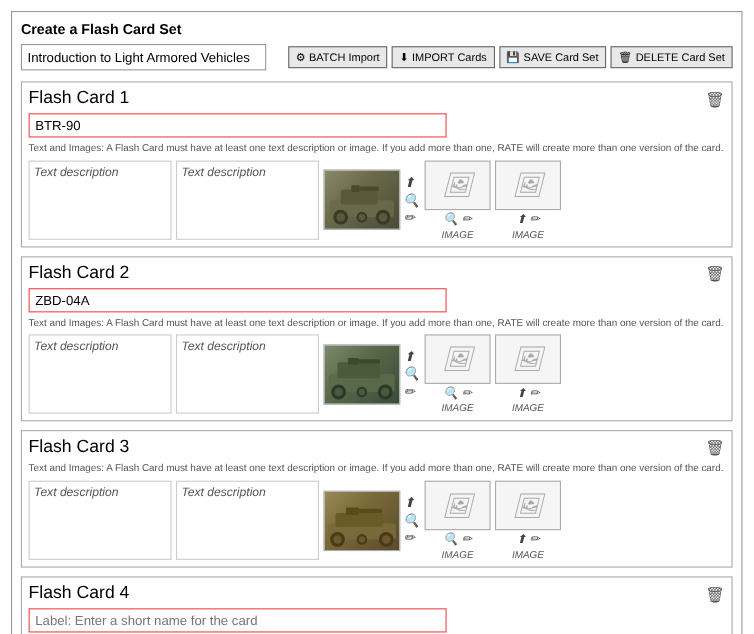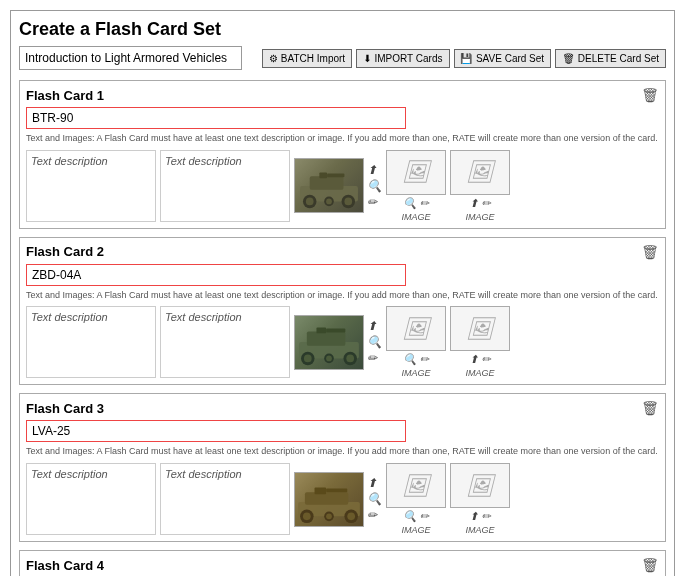--- a/index.html
+++ b/index.html
@@ -9,21 +9,21 @@
       background: #fff;
       padding: 10px;
       width: 685px;
     }
     .page-container {
       border: 1px solid #999;
       padding: 8px;
       background: #fff;
     }
     .page-title {
-      font-size: 18px;
+      font-size: 13px;
       font-weight: bold;
       margin-bottom: 6px;
     }
     .top-bar {
       display: flex;
       align-items: center;
       gap: 20px;
       margin-bottom: 10px;
     }
     .set-name-input {
@@ -60,22 +60,22 @@
       padding: 6px;
       background: #fff;
     }
     .card-header {
       display: flex;
       justify-content: space-between;
       align-items: center;
       margin-bottom: 4px;
     }
     .card-title {
-      font-size: 13px;
-      font-weight: bold;
+      font-size: 16px;
+      font-weight: normal;
     }
     .trash-icon {
       cursor: pointer;
       font-size: 14px;
       color: #555;
     }
     .card-name-input {
       border: 1px solid #ef4444;
       padding: 2px 5px;
       font-size: 12px;
@@ -333,21 +333,20 @@
           </div>
         </div>
       </div>
     </div>
 
     <div class="flash-card">
       <div class="card-header">
         <span class="card-title">Flash Card 3</span>
         <span class="trash-icon">🗑</span>
       </div>
-      <input class="card-name-input" type="text" value="LVA-25" style="">
       <div class="info-text">Text and Images: A Flash Card must have at least one text description or image. If you add more than one, RATE will create more than one version of the card.</div>
       <div class="card-content">
         <div class="text-desc-box">Text description</div>
         <div class="text-desc-box2">Text description</div>
         <div class="image-area">
           <div class="img-section">
             <div class="img-preview armored-vehicle-3">
               <svg viewBox="0 0 70 55" xmlns="http://www.w3.org/2000/svg">
                 <rect x="3" y="30" width="64" height="15" rx="2" fill="#7a6a3a" opacity="0.9"></rect>
                 <rect x="10" y="20" width="45" height="13" rx="2" fill="#6a5a2a"></rect>

